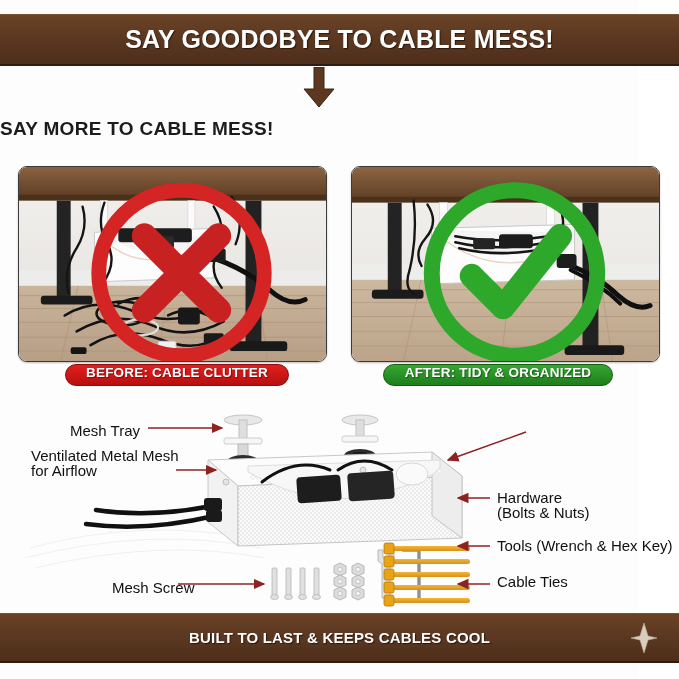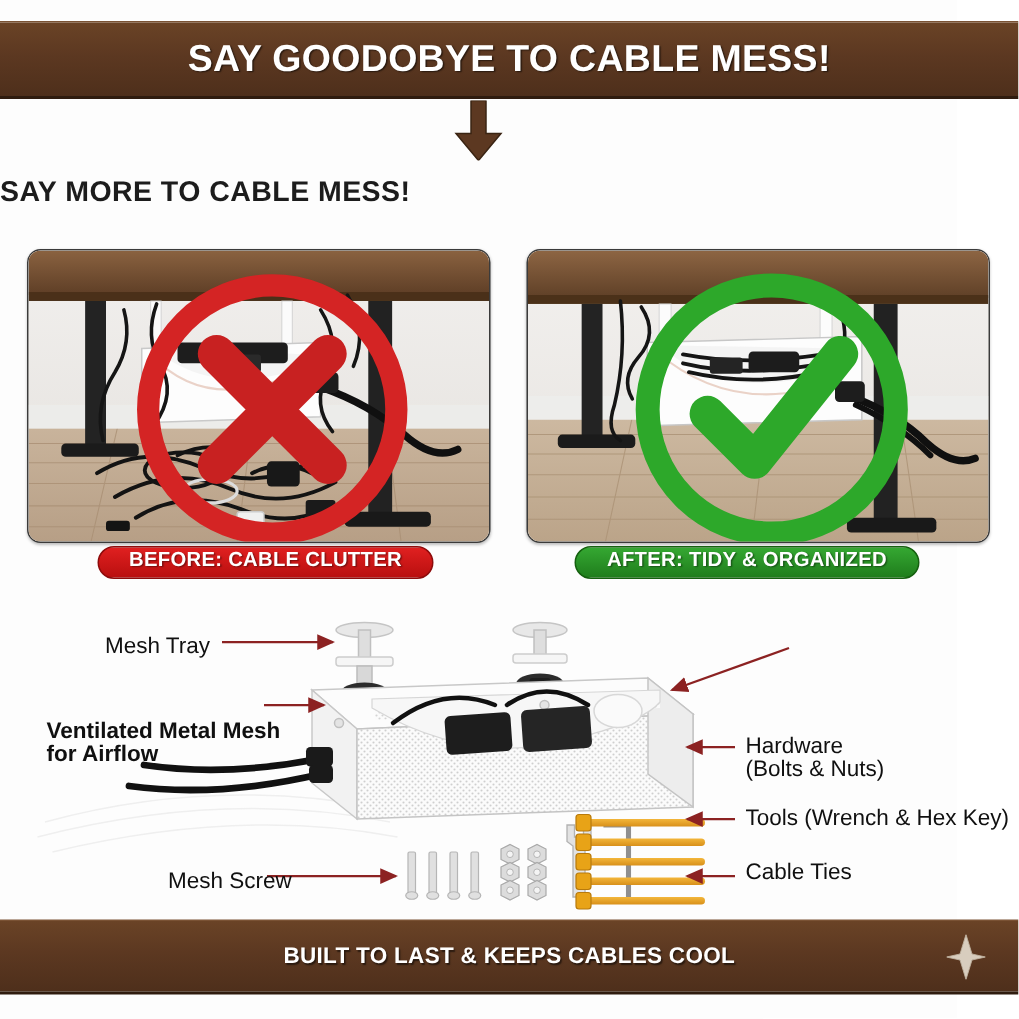--- a/index.html
+++ b/index.html
@@ -82,21 +82,21 @@
   
   #diagram { position: absolute; left: 0; top: 398px; width: 679px; height: 215px; }
   #diagram svg { display: block; width: 679px; height: 215px; }
 
   .anno {
     position: absolute;
     font-size: 15px; color: #101010; line-height: 15px;
     white-space: nowrap;
   }
   #anno-mesh-tray        { left: 70px;  top: 423px; }
-  #anno-ventilated       { left: 31px;  top: 480px; white-space: normal; width: 160px; font-weight: bold; }
+  #anno-ventilated       { left: 31px;  top: 448px; white-space: normal; width: 160px; }
   #anno-mesh-screw       { left: 112px; top: 580px; }
   #anno-durable          { left: 533px; top: 428px; white-space: normal; width: 140px; }
   #anno-hardware         { left: 497px; top: 490px; white-space: normal; width: 150px; }
   #anno-tools            { left: 497px; top: 538px; }
   #anno-cable-ties       { left: 497px; top: 574px; }
 </style>
 </head>
 <body>
 
 <div id="page">

